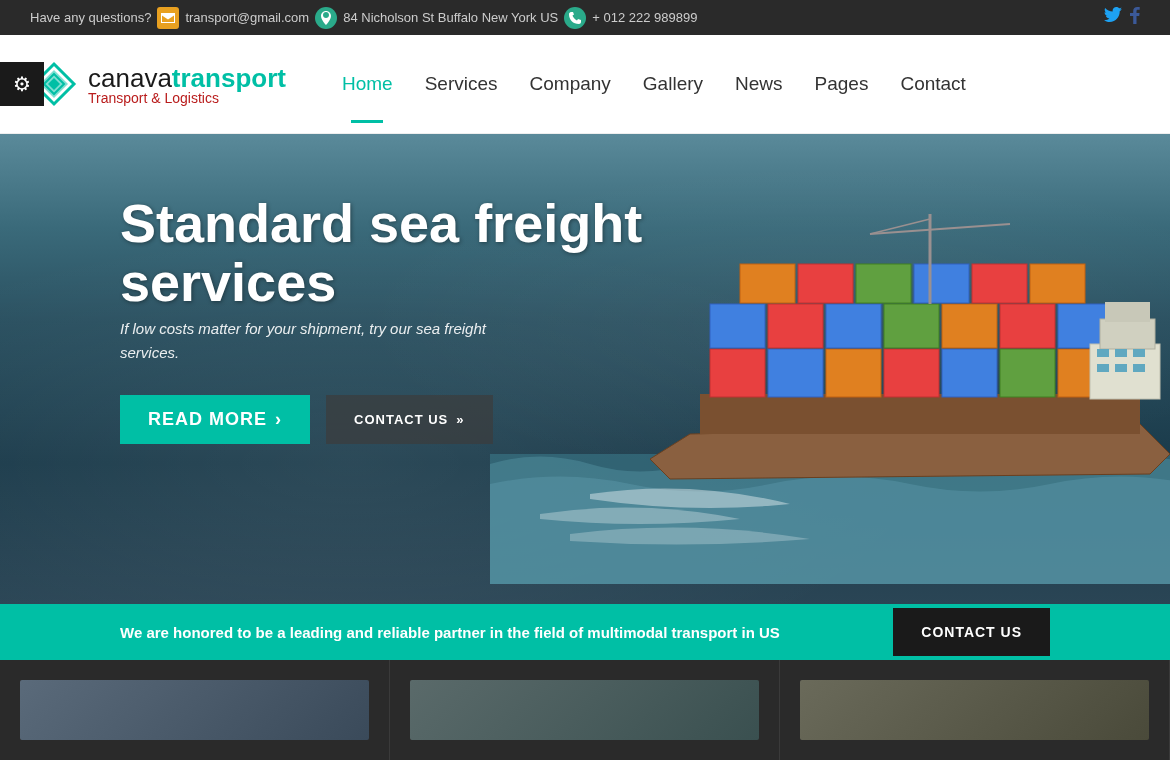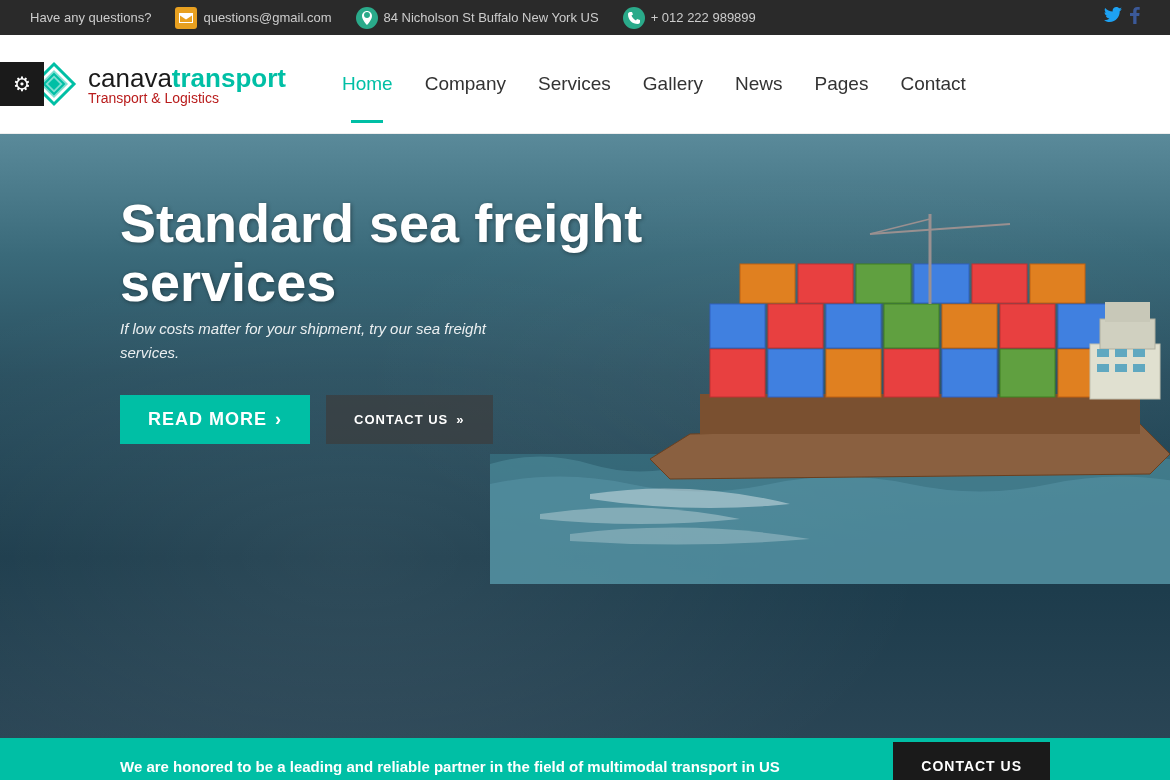--- a/index.html
+++ b/index.html
@@ -6,21 +6,21 @@
     body { font-family: Arial, sans-serif; width: 1170px; overflow-x: hidden; }
 
     
     .topbar {
       background: #2a2a2a;
       color: #ccc;
       font-size: 13px;
       padding: 6px 30px;
       display: flex;
       align-items: center;
-      gap: 24px;
+      gap: 6px;
     }
     .topbar-item {
       display: flex;
       align-items: center;
       gap: 6px;
     }
     .topbar-icon {
       width: 22px;
       height: 22px;
       display: flex;
@@ -108,21 +108,21 @@
       position: absolute;
       left: 0;
       top: 50%;
       transform: translateY(-50%);
     }
 
     
     .hero {
       position: relative;
       width: 100%;
-      height: 604px;
+      height: 470px;
       overflow: hidden;
       background: linear-gradient(135deg, #4a7a8a 0%, #2a5566 30%, #1a3a4a 60%, #3a5060 100%);
     }
     .hero-ocean {
       position: absolute;
       inset: 0;
       background:
         radial-gradient(ellipse at 30% 70%, rgba(255,255,255,0.08) 0%, transparent 50%),
         radial-gradient(ellipse at 70% 40%, rgba(255,255,255,0.05) 0%, transparent 40%),
         linear-gradient(180deg, #5a8a9a 0%, #3a6a7a 20%, #2a5060 40%, #1a3a4a 70%, #2a4555 100%);
@@ -245,21 +245,21 @@
 <div class="topbar">
   <span class="topbar-item">
     <span>Have any questions?</span>
   </span>
   <span class="topbar-item">
     <span class="topbar-icon email">
       <svg width="14" height="10" viewBox="0 0 14 10" fill="white">
         <path d="M0 0h14v10H0V0zm1 1l6 4 6-4v1L7 6 1 2V1zm0 1.5v6.5h12V2.5L7 6.5 1 2.5z"></path>
       </svg>
     </span>
-    <span>questions@gmail.com</span>
+    <span>transport@gmail.com</span>
   </span>
   <span class="topbar-item">
     <span class="topbar-icon location">
       <svg width="10" height="14" viewBox="0 0 10 14" fill="white">
         <path d="M5 0C2.2 0 0 2.2 0 5c0 4 5 9 5 9s5-5 5-9c0-2.8-2.2-5-5-5zm0 7C3.3 7 2 5.7 2 4s1.3-3 3-3 3 1.3 3 3-1.3 3-3 3z"></path>
       </svg>
     </span>
     <span>84 Nicholson St Buffalo New York US</span>
   </span>
   <span class="topbar-item">
@@ -300,22 +300,22 @@
     <div class="logo-text">
       <div>
         <span class="brand-canava">canava</span><span class="brand-transport">transport</span>
       </div>
       <span class="tagline">Transport &amp; Logistics</span>
     </div>
   </a>
 
   <nav>
     <a class="nav-item active">Home</a>
+    <a class="nav-item">Services</a>
     <a class="nav-item">Company</a>
-    <a class="nav-item">Services</a>
     <a class="nav-item">Gallery</a>
     <a class="nav-item">News</a>
     <a class="nav-item">Pages</a>
     <a class="nav-item">Contact</a>
   </nav>
 </div>
 
 <div class="hero">
   <div class="hero-ocean"></div>
 

